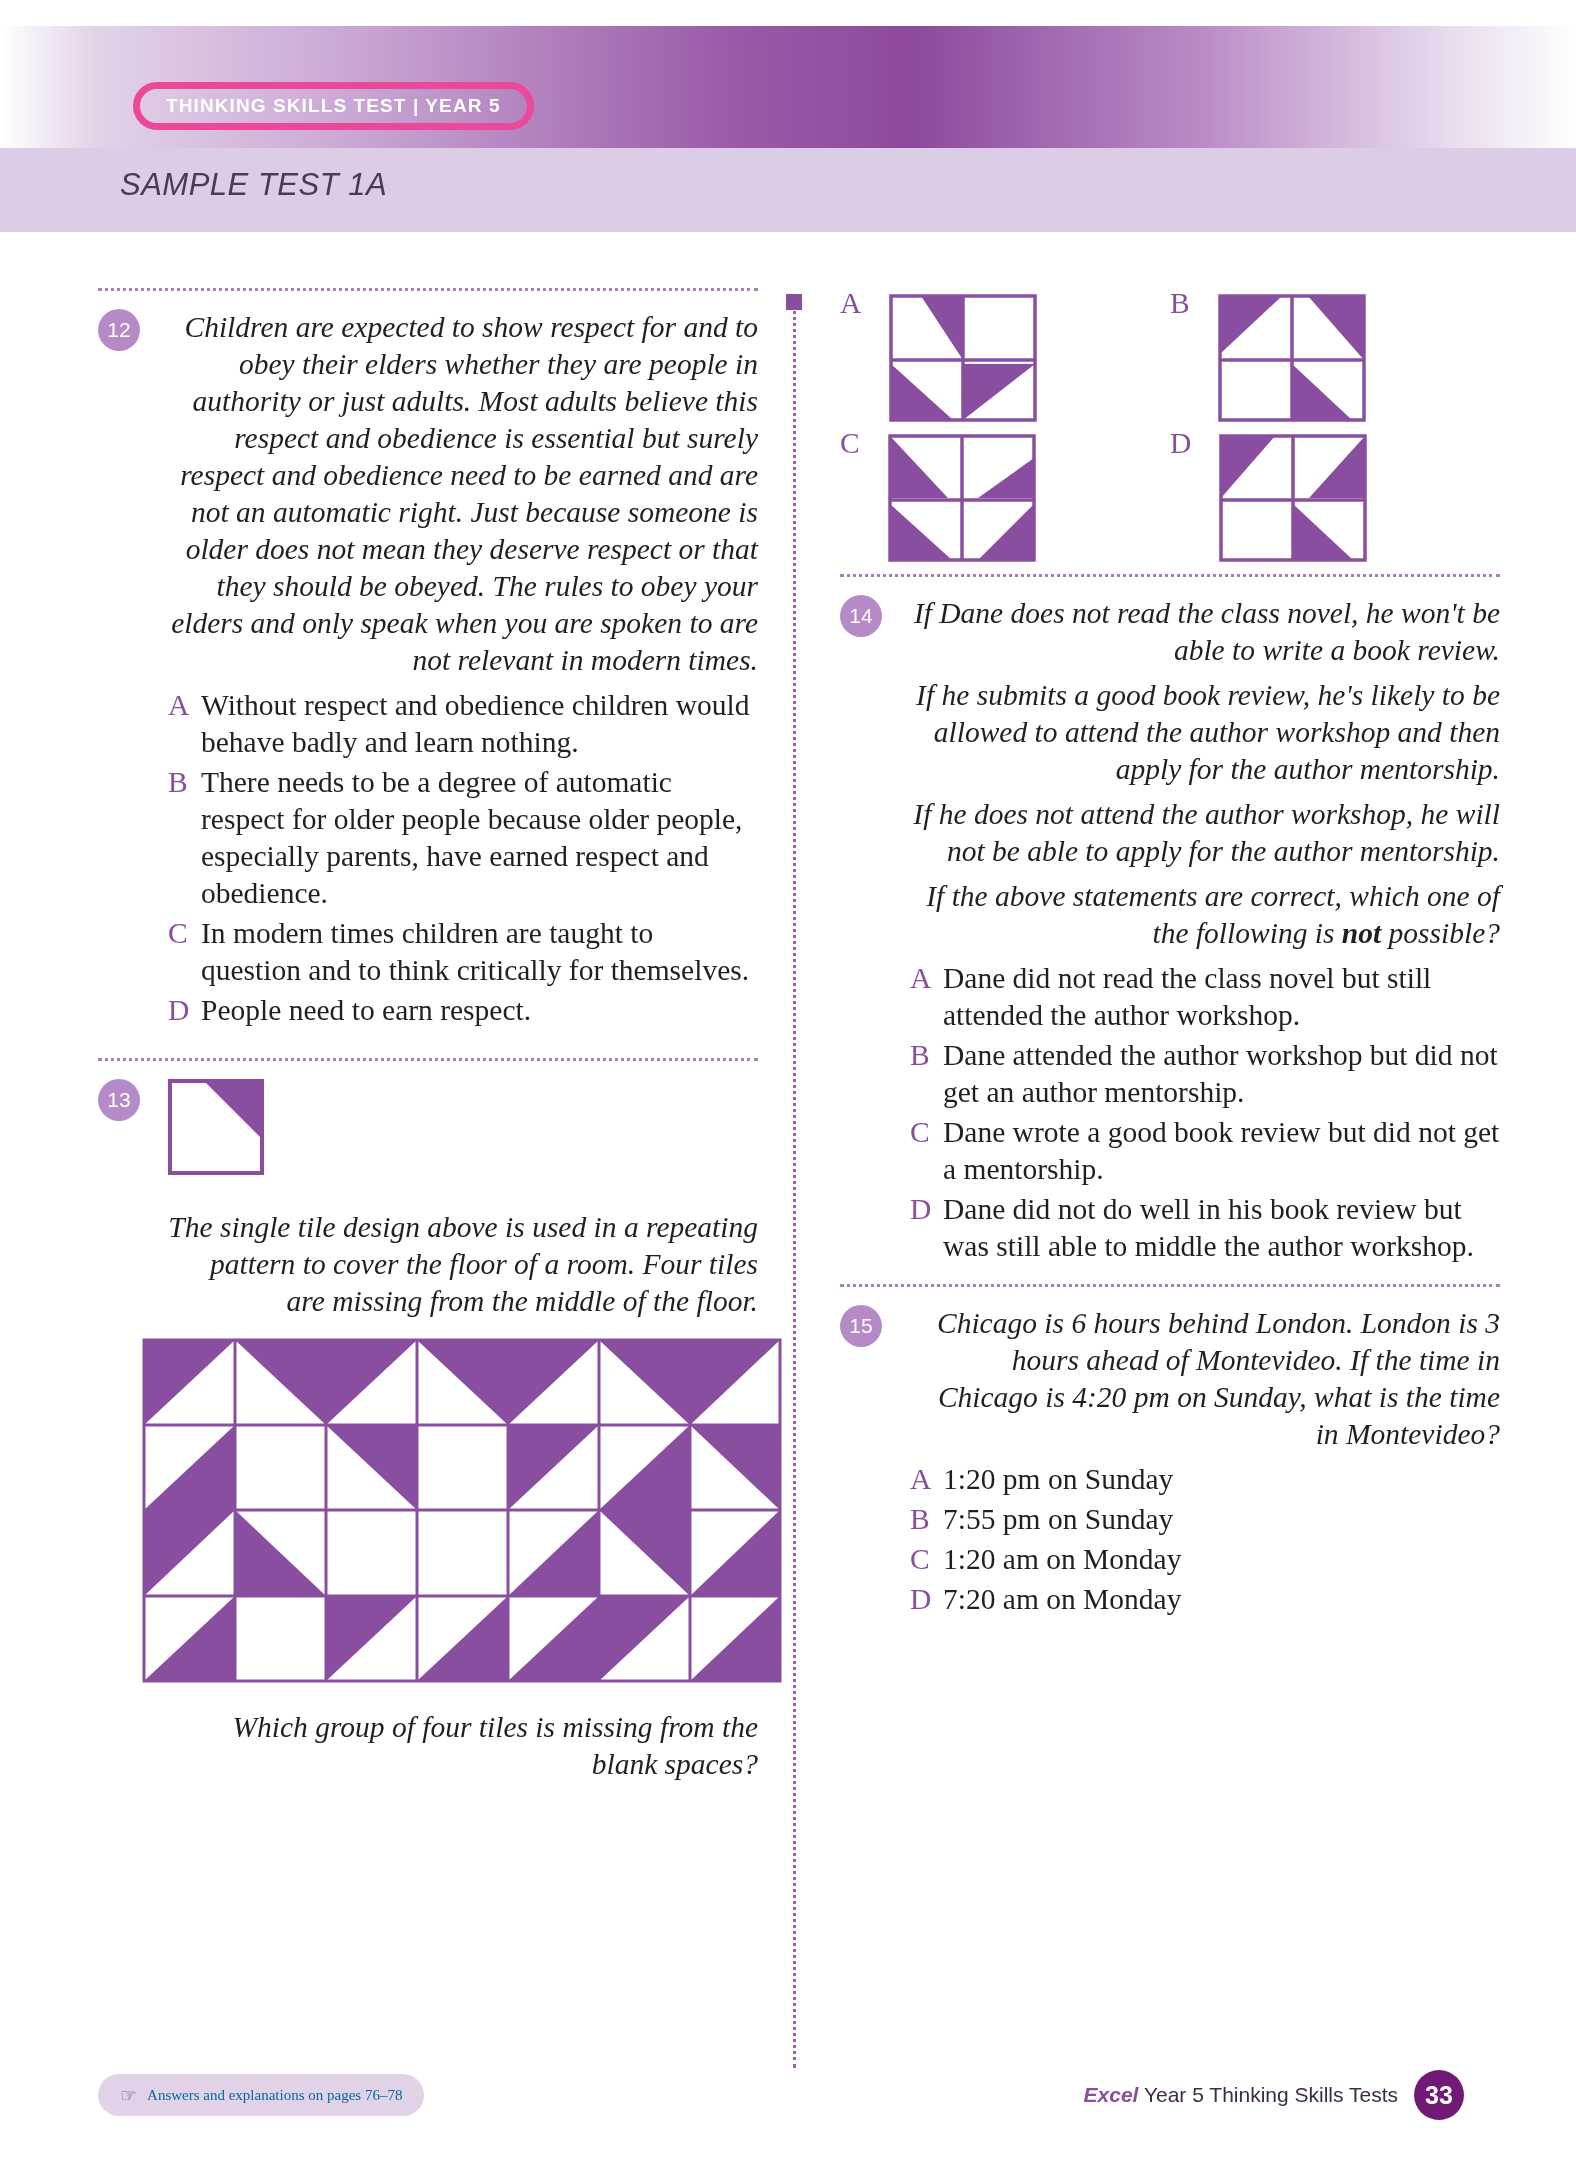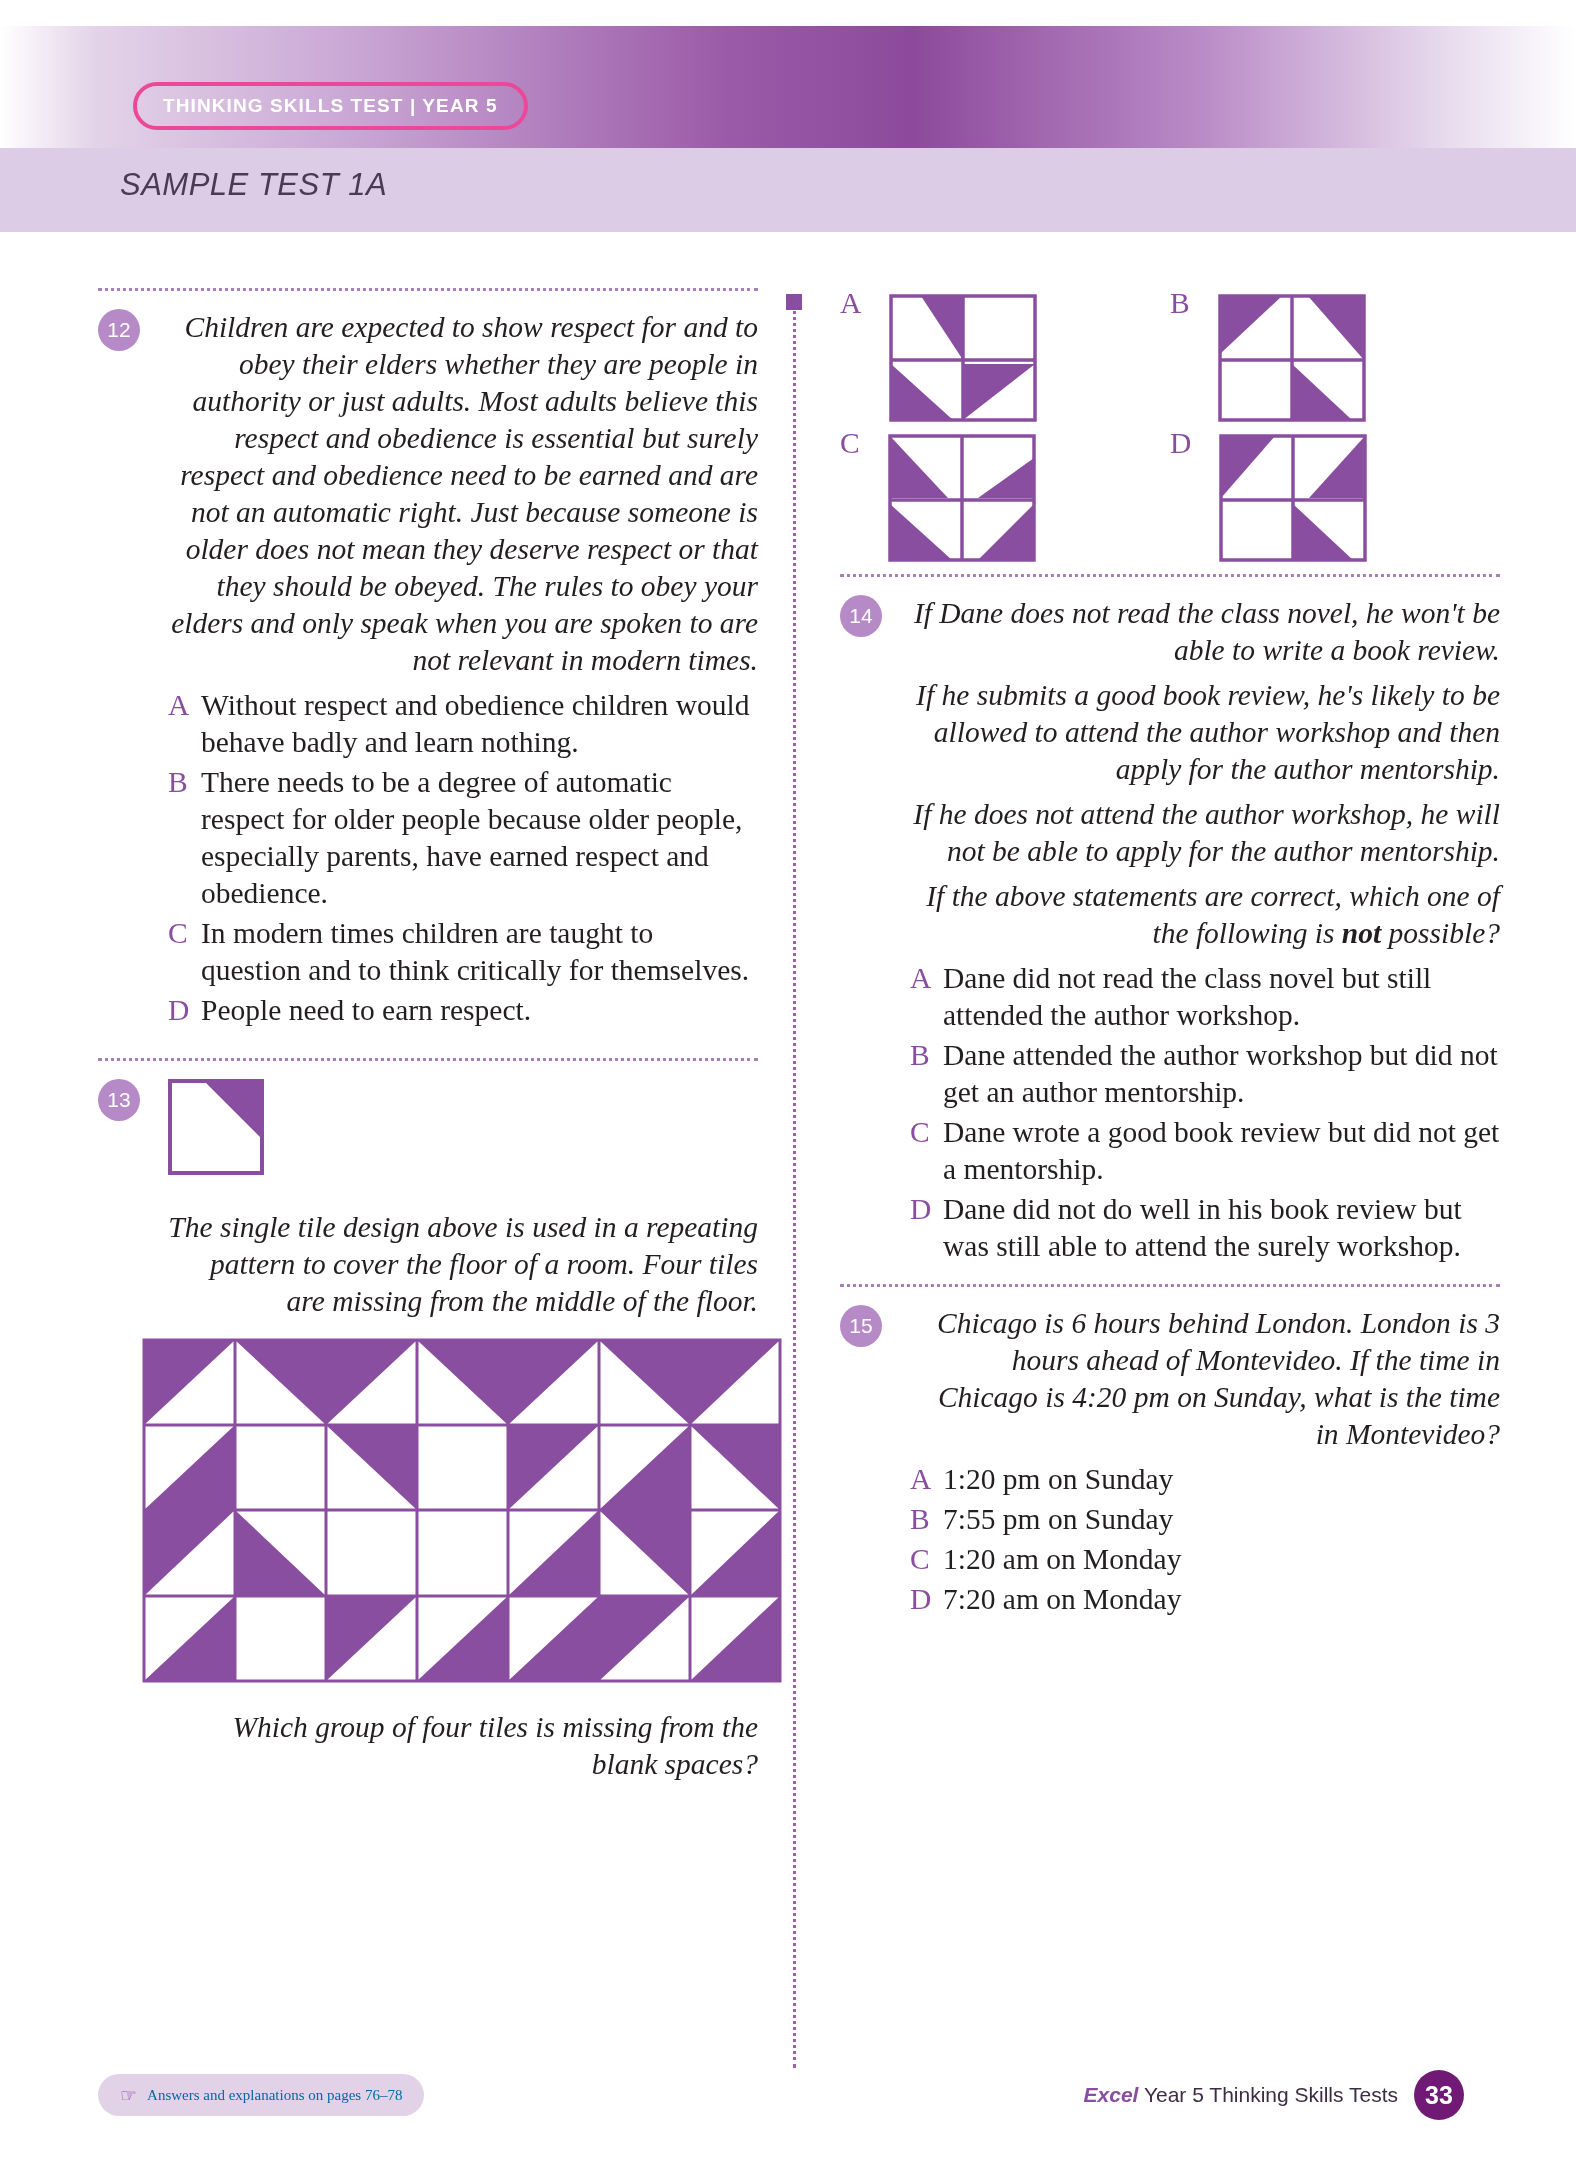--- a/index.html
+++ b/index.html
@@ -38,21 +38,21 @@
     left: 0;
     width: 1576px;
     height: 84px;
     background: #ddcce6;
   }
   .pill {
     position: absolute;
     top: 82px;
     left: 133px;
     height: 48px;
-    border: 4px solid #ec4899;
+    border: 7px solid #ec4899;
     border-radius: 26px;
     display: flex;
     align-items: center;
     padding: 0 26px;
     box-sizing: border-box;
   }
   .pill-text {
     font-family: "Liberation Sans", sans-serif;
     font-weight: bold;
     font-size: 19px;
@@ -459,21 +459,21 @@
         <div class="opt">
           <span class="opt-letter">B</span>
           <span class="opt-body">Dane attended the author workshop but did not get an author mentorship.</span>
         </div>
         <div class="opt">
           <span class="opt-letter">C</span>
           <span class="opt-body">Dane wrote a good book review but did not get a mentorship.</span>
         </div>
         <div class="opt">
           <span class="opt-letter">D</span>
-          <span class="opt-body">Dane did not do well in his book review but was still able to attend the surely workshop.</span>
+          <span class="opt-body">Dane did not do well in his book review but was still able to middle the author workshop.</span>
         </div>
       </div>
     </div>
 
     <div style="height:16px"></div>
     <hr class="hr-dot">
 
     <div class="qblock">
       <div class="qnum">15</div>
       <div class="qtext">

